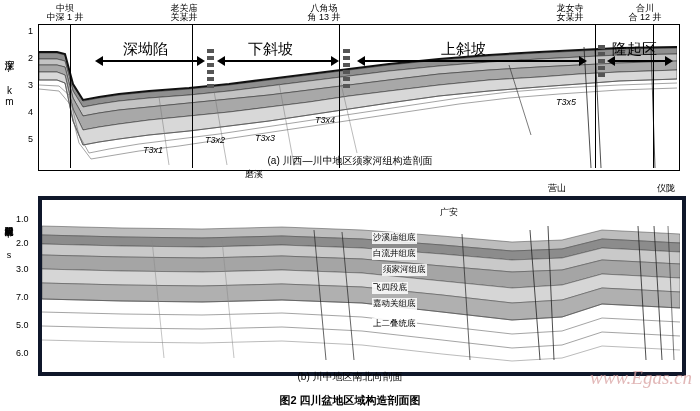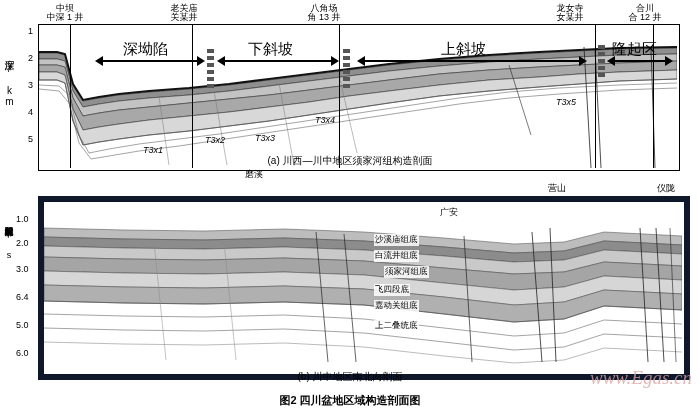--- a/index.html
+++ b/index.html
@@ -24,21 +24,21 @@
   .arrowrow{position:absolute;height:12px;}
   .arrowbar{position:absolute;height:2px;background:#000;top:5px;}
   .arrowL,.arrowR{position:absolute;width:0;height:0;border-top:5px solid transparent;border-bottom:5px solid transparent;top:1px;}
   .arrowL{border-right:8px solid #000;}
   .arrowR{border-left:8px solid #000;}
   .zonelabel{position:absolute;font-size:15px;color:#000;background:transparent;}
   .dashcol{position:absolute;width:7px;}
   .dashcol i{display:block;width:7px;height:4px;background:#555;margin-bottom:3px;}
 
   
-  #panelB{left:38px;top:196px;width:640px;height:172px;border:6px solid #0f172a;background:#fff;}
+  #panelB{left:38px;top:196px;width:640px;height:172px;border:4px solid #0f172a;background:#fff;}
   .bandlabel{position:absolute;font-size:8.5px;color:#000;background:rgba(255,255,255,.85);padding:0 1px;white-space:nowrap;border:0;}
 
   
   .ylabA{position:absolute;left:2px;top:52px;font-size:10px;}
   .ylabB{position:absolute;left:2px;top:232px;font-size:10px;}
 
   
   #watermark{position:absolute;right:8px;bottom:22px;font-size:19px;color:#d8a0a0;font-style:italic;font-family:"Liberation Serif",serif;opacity:.75;}
   #figcap{position:absolute;left:0;right:0;bottom:3px;text-align:center;font-size:11px;font-weight:bold;}
   .subcap{position:absolute;width:100%;text-align:center;font-size:10px;}
@@ -216,21 +216,21 @@
 </div>
 
 <div class="lbl" style="left:245px;top:168px;">磨溪</div>
 <div class="lbl" style="left:440px;top:182px;margin-top:24px;">广安</div>
 <div class="lbl" style="left:548px;top:182px;">营山</div>
 <div class="lbl" style="left:657px;top:182px;">仪陇</div>
 
 <div class="tick" style="left:16px;top:214px;">1.0</div>
 <div class="tick" style="left:16px;top:238px;">2.0</div>
 <div class="tick" style="left:16px;top:264px;">3.0</div>
-<div class="tick" style="left:16px;top:292px;">6.4</div>
+<div class="tick" style="left:16px;top:292px;">7.0</div>
 <div class="tick" style="left:16px;top:320px;">5.0</div>
 <div class="tick" style="left:16px;top:348px;">6.0</div>
 <div class="vert ylabB" style="top:220px;font-size:9px;">地震反射双程时间 / s</div>
 
 <div class="subcap" style="left:0;top:370px;">(b) 川中地区南北向剖面</div>
 
 <div id="watermark">www.Egas.cn</div>
 <div id="figcap">图2    四川盆地区域构造剖面图</div>
 
 </body></html>

